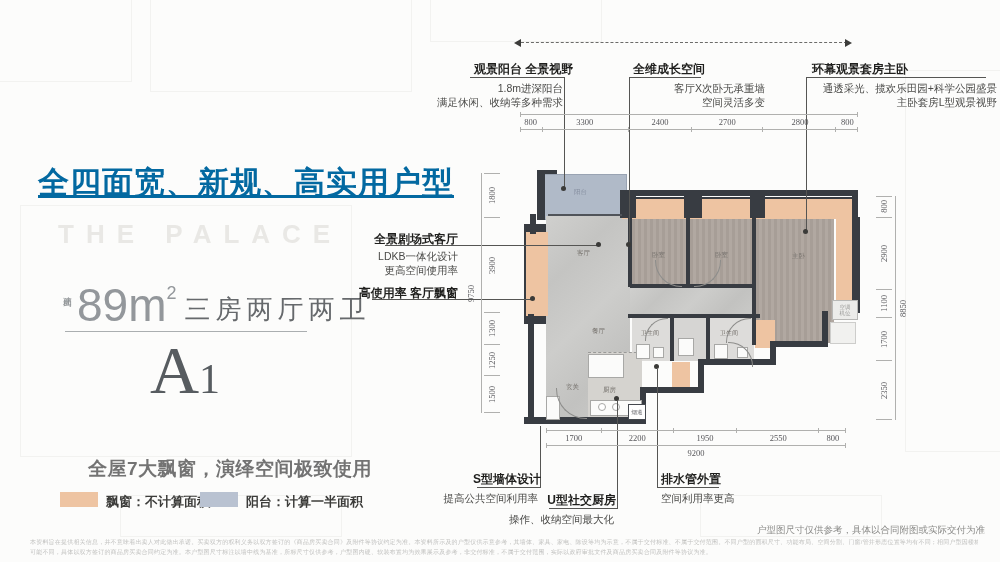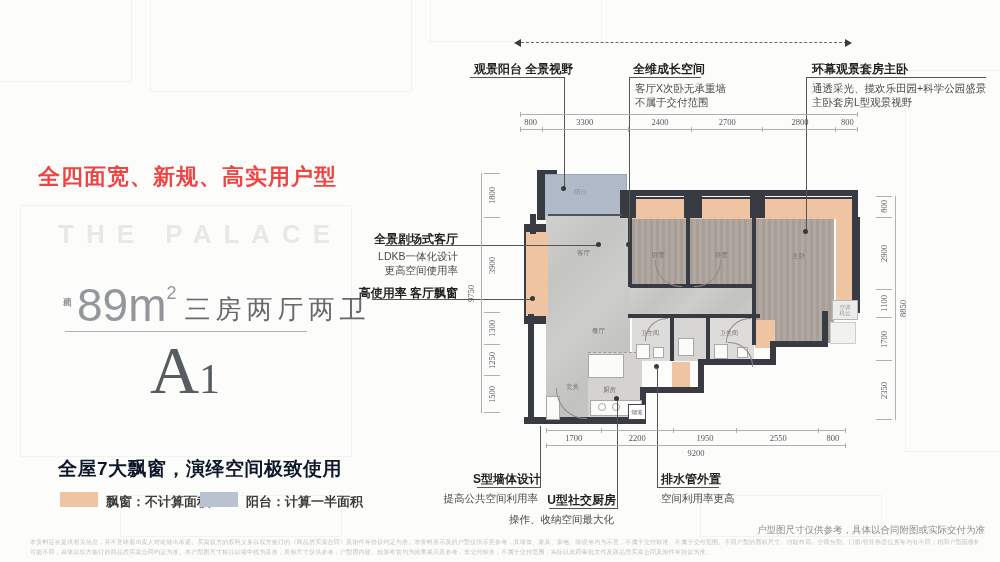--- a/index.html
+++ b/index.html
@@ -6,21 +6,21 @@
   body{width:1000px;height:562px;font-family:"Liberation Sans",sans-serif;}
   .stage{position:relative;width:1000px;height:562px;background:#fcfcfb;overflow:hidden;}
   .abs{position:absolute;}
   .bgrect{position:absolute;border:1px solid #f2f2f0;}
   
   .hline{position:absolute;height:1px;background:#555553;}
   .vline{position:absolute;width:1px;background:#555553;}
   .dot{position:absolute;width:5px;height:5px;border-radius:50%;background:#3a3a38;}
   
   .co-title{position:absolute;font-weight:bold;font-size:12px;color:#1f1f1d;white-space:nowrap;}
-  .co-body{position:absolute;font-size:10.5px;color:#4a4a48;line-height:14px;white-space:nowrap;}
+  .co-body{position:absolute;font-size:10.5px;color:#4a4a48;line-height:14px;white-space:nowrap;text-align:right;}
   .co-body div{display:block;}
   .ra{text-align:right;}
   
   .wall{position:absolute;background:#383c42;}
   .marble{background:linear-gradient(135deg,#d0d0ce 0%,#c4c4c2 25%,#cdcdcb 50%,#c2c2c0 75%,#cbcbc9 100%);}
   .wood{background:repeating-linear-gradient(90deg,#a79e97 0px,#a79e97 3px,#b1a8a1 3px,#b1a8a1 6px);}
   .tile{background:#dddcda;}
   .orange{position:absolute;background:#eec4a2;}
   .balconyfill{position:absolute;background:#b0bac8;border:1px solid #99a3b2;}
   .fixture{position:absolute;background:#fbfbfa;border:1px solid #a8a8a6;}
@@ -34,32 +34,32 @@
   .tickrow::before{content:"";position:absolute;left:0;right:0;top:2px;height:1px;background:#b0b0ae;}
   .tickrow>div{border-left:1px solid #b0b0ae;}
   .tickrow>div:last-child{border-right:1px solid #b0b0ae;}
   .vruler{position:absolute;display:flex;flex-direction:column;width:16px;}
   .vruler>div{border-top:1px solid #b0b0ae;display:flex;align-items:center;justify-content:center;}
   .vruler>div:last-child{border-bottom:1px solid #b0b0ae;}
   .vtext{writing-mode:vertical-rl;transform:rotate(180deg);}
   .vlinegray{position:absolute;width:1px;background:#b0b0ae;}
   .vcenter{position:absolute;display:flex;align-items:center;}
   
-  .headline{position:absolute;font-family:"Liberation Serif",serif;font-weight:bold;font-size:22px;letter-spacing:1px;color:#ef4444;white-space:nowrap;}
+  .headline{position:absolute;font-family:"Liberation Serif",serif;font-weight:bold;font-size:31px;letter-spacing:1px;color:#0369a1;white-space:nowrap;text-decoration:underline;}
   .watermark{position:absolute;font-size:26px;font-weight:bold;letter-spacing:12px;color:#e9e8e5;white-space:nowrap;}
   .area-row{position:absolute;display:flex;align-items:flex-start;}
   .area-prefix{writing-mode:vertical-rl;transform:rotate(0deg);font-size:8.5px;color:#8e9295;height:36px;margin-top:6px;letter-spacing:1px;}
   .area-num{font-size:46px;line-height:42px;color:#93979b;margin-left:3px;}
   .area-sup{font-size:18px;line-height:18px;color:#93979b;vertical-align:top;}
   .area-rooms{font-family:"Liberation Serif",serif;font-size:26px;color:#66696c;letter-spacing:5px;margin:8px 0 0 8px;white-space:nowrap;}
   .rule{position:absolute;height:1px;background:#aaaeb0;}
   .unit-mark{position:absolute;font-family:"Liberation Serif",serif;color:#575c60;white-space:nowrap;}
   .unit-mark .big{font-size:68px;line-height:66px;}
   .unit-mark .small{font-size:42px;}
-  .feature{position:absolute;font-weight:bold;font-size:19px;color:#0f172a;letter-spacing:0.5px;white-space:nowrap;}
+  .feature{position:absolute;font-weight:bold;font-size:19px;color:#737373;letter-spacing:0.5px;white-space:nowrap;margin-left:30px;}
   .swatch{position:absolute;width:38px;height:15px;}
   .legend-label{position:absolute;font-size:13px;font-weight:bold;color:#3c3c3a;white-space:nowrap;}
   
   .arrow-label{position:absolute;font-weight:bold;font-size:12.5px;color:#3a3a38;white-space:nowrap;}
   .dash{position:absolute;border-top:1px dashed #6b6b69;height:0;}
   .ah{position:absolute;width:0;height:0;border-top:4px solid transparent;border-bottom:4px solid transparent;}
   .ah-l{border-right:7px solid #3c3c3a;}
   .ah-r{border-left:7px solid #3c3c3a;}
   
   .plan-note{position:absolute;font-size:9.5px;color:#8b8b89;text-align:right;white-space:nowrap;}
@@ -183,28 +183,32 @@
   <div class="room-label" style="left:652px;top:251px;">卧室</div>
   <div class="room-label" style="left:715px;top:251px;">卧室</div>
   <div class="room-label" style="left:792px;top:252px;">主卧</div>
   <div class="room-label" style="left:641px;top:329px;font-size:6px;">卫生间</div>
   <div class="room-label" style="left:720px;top:329px;font-size:6px;">卫生间</div>
 
   <div class="co-title" style="left:474px;top:61px;">观景阳台 全景视野</div>
   <div class="hline" style="left:470px;top:77px;width:95px;"></div>
   <div class="vline" style="left:564px;top:77px;height:111px;"></div>
   <div class="dot" style="left:561px;top:186px;"></div>
+  <div class="co-body ra" style="left:415px;top:81px;width:148px;">
+    <div>1.8m进深阳台</div>
+    <div>满足休闲、收纳等多种需求</div>
+  </div>
 
   <div class="co-title" style="left:633px;top:61px;">全维成长空间</div>
   <div class="hline" style="left:629px;top:77px;width:72px;"></div>
   <div class="vline" style="left:629px;top:77px;height:168px;"></div>
   <div class="dot" style="left:626px;top:242px;"></div>
   <div class="co-body" style="left:635px;top:81px;width:130px;">
     <div>客厅X次卧无承重墙</div>
-    <div>不属于交付范围</div>
+    <div>空间灵活多变</div>
   </div>
 
   <div class="co-title" style="left:812px;top:61px;">环幕观景套房主卧</div>
   <div class="hline" style="left:806px;top:77px;width:180px;"></div>
   <div class="vline" style="left:806px;top:77px;height:155px;"></div>
   <div class="dot" style="left:803px;top:229px;"></div>
   <div class="co-body" style="left:812px;top:81px;width:185px;">
     <div>通透采光、揽欢乐田园+科学公园盛景</div>
     <div>主卧套房L型观景视野</div>
   </div>

